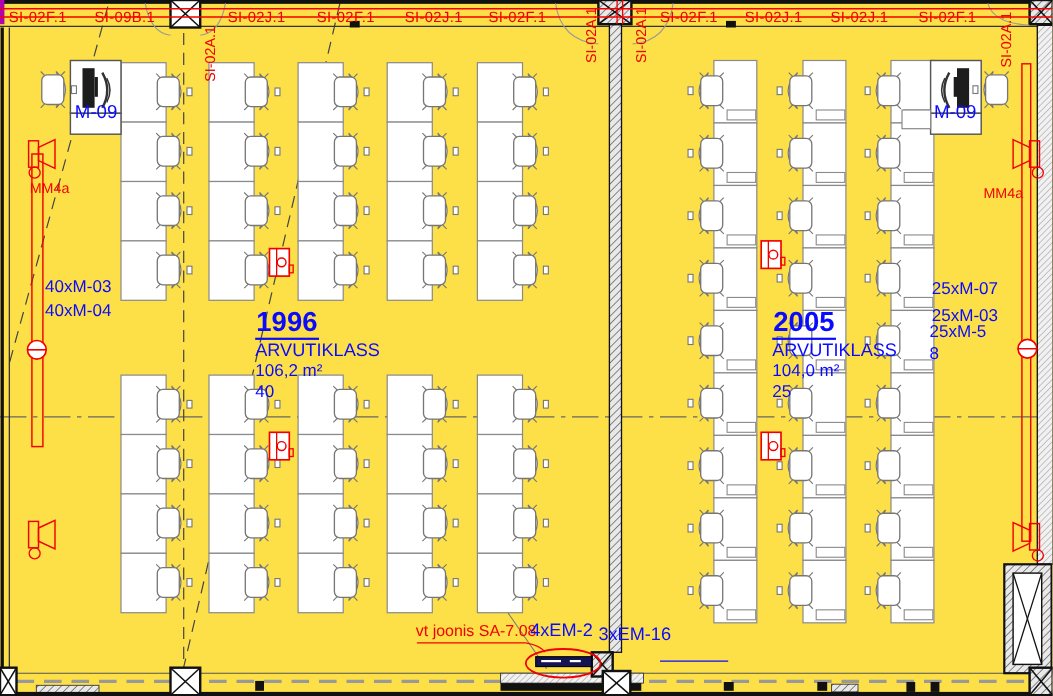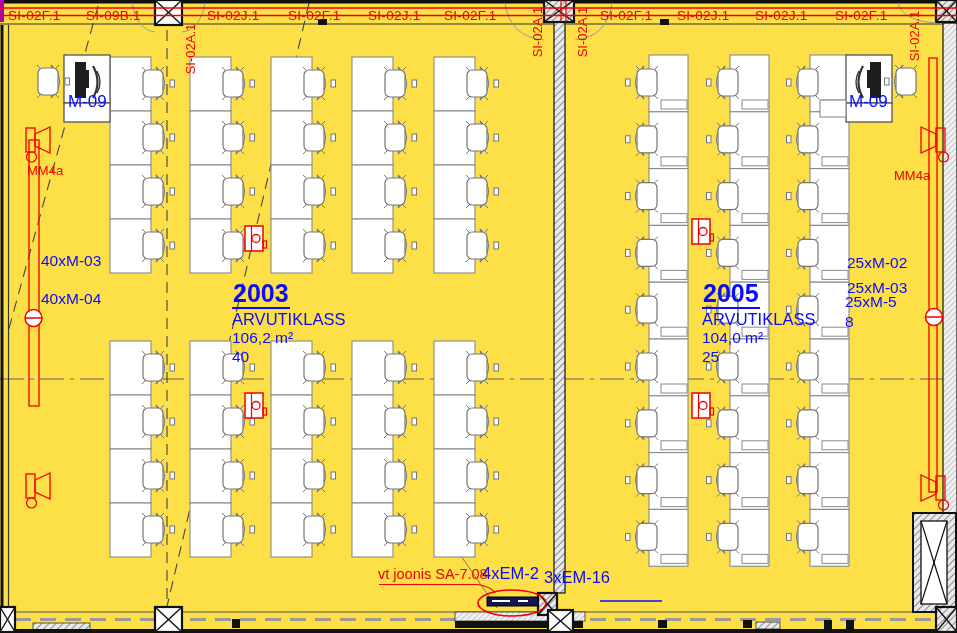--- a/index.html
+++ b/index.html
@@ -1132,28 +1132,28 @@
 
   <div class="lbl red vlbl" style="left:155px;top:42px">SI-02A.1</div>
   <div class="lbl red vlbl" style="left:502px;top:25px">SI-02A.1</div>
   <div class="lbl red vlbl" style="left:547px;top:25px">SI-02A.1</div>
   <div class="lbl red vlbl" style="left:879px;top:29px">SI-02A.1</div>
 
   <div class="lbl blue m09" style="left:68px;top:93px">M-09</div>
   <div class="lbl blue m09" style="left:849px;top:93px">M-09</div>
 
   <div class="lbl blue eq" style="left:41px;top:253px">40xM-03</div>
-  <div class="lbl blue eq" style="left:41px;top:291px">40xM-04</div>
-
-  <div class="lbl blue eq" style="left:847px;top:255px">25xM-02</div>
+  <div class="lbl blue eq" style="left:41px;top:275px">40xM-04</div>
+
+  <div class="lbl blue eq" style="left:847px;top:255px">25xM-07</div>
   <div class="lbl blue eq" style="left:847px;top:280px">25xM-03</div>
   <div class="lbl blue eq" style="left:845px;top:294px">25xM-5</div>
   <div class="lbl blue eq" style="left:845px;top:314px">8</div>
 
-  <div class="lbl blue room-number" style="left:232px;top:281px">2003</div>
+  <div class="lbl blue room-number" style="left:232px;top:281px">1996</div>
   <div class="lbl blue room-type" style="left:232px;top:311px">ARVUTIKLASS</div>
   <div class="lbl blue room-meta" style="left:232px;top:330px">106,2 m²</div>
   <div class="lbl blue room-meta" style="left:232px;top:349px">40</div>
 
   <div class="lbl blue room-number" style="left:702px;top:281px">2005</div>
   <div class="lbl blue room-type" style="left:702px;top:311px">ARVUTIKLASS</div>
   <div class="lbl blue room-meta" style="left:702px;top:330px">104,0 m²</div>
   <div class="lbl blue room-meta" style="left:702px;top:349px">25</div>
 
   <div class="lbl red mm4a" style="left:27px;top:164px">MM4a</div>

